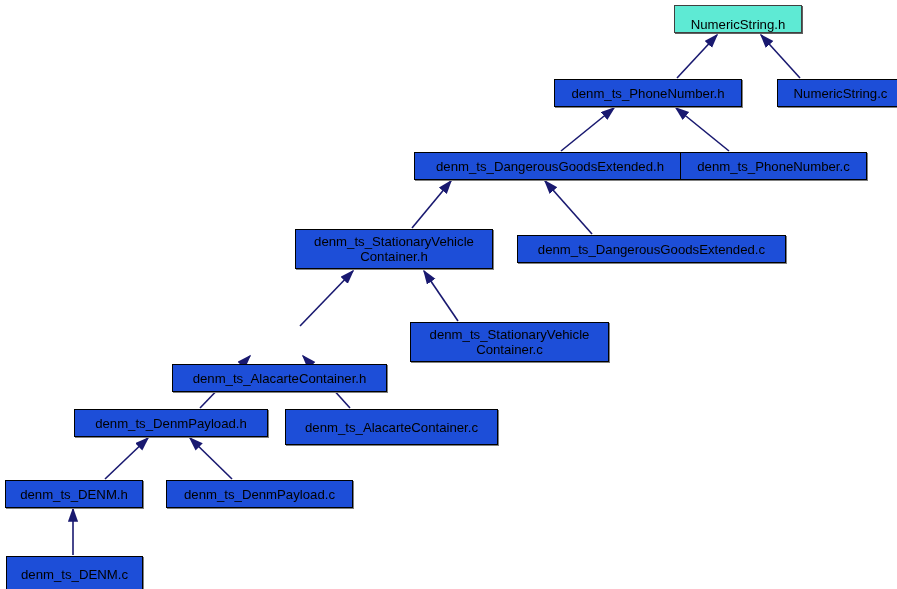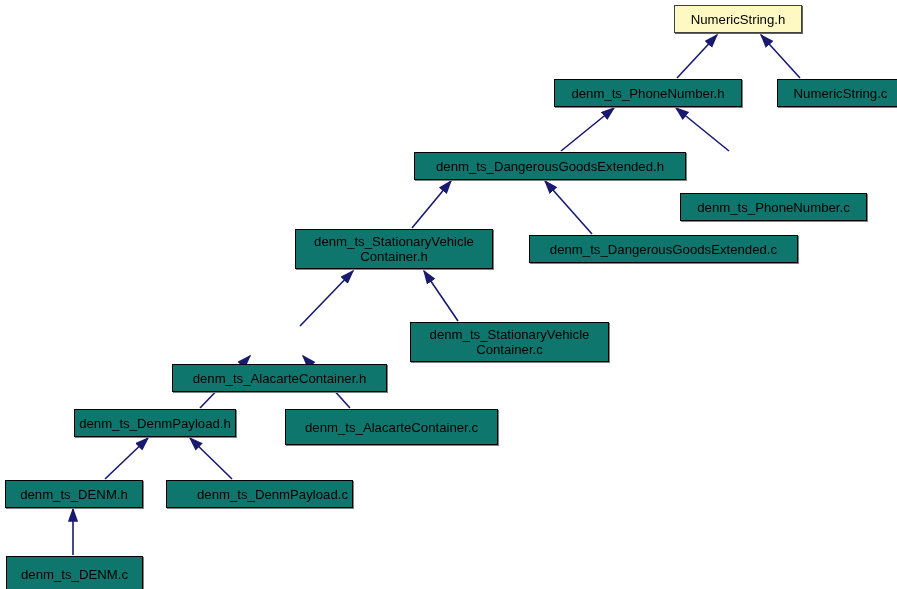--- a/index.html
+++ b/index.html
@@ -25,34 +25,35 @@
     height: 589px;
     pointer-events: none;
   }
   .node {
     position: absolute;
     box-sizing: border-box;
     display: flex;
     align-items: center;
     justify-content: center;
     text-align: center;
-    background: #0f766e;
+    background: #1d4ed8;
     border: 1px solid #000000;
     color: #000000;
     font-size: 13.2px;
     line-height: 15px;
     letter-spacing: 0px;
     white-space: pre-line;
     padding: 0 4px;
     box-shadow: 1px 1px 0px #808080;
   }
   .node.highlight {
-    background: #fef9c3;
+    background: #5eead4;
     border: 1px solid #404040;
     box-shadow: 1px 1px 0px #606060;
+    align-items: flex-end;
   }
   .node-label {
     display: block;
     width: 100%;
   }
 </style>
 </head>
 <body>
 
 <div id="graph-canvas">
@@ -76,26 +77,26 @@
         <line x1="105" y1="479" x2="148" y2="438" stroke="#191970" stroke-width="1.6" marker-end="url(#arrowhead)"></line>
         <line x1="232" y1="479" x2="190" y2="438" stroke="#191970" stroke-width="1.6" marker-end="url(#arrowhead)"></line>
         <line x1="73" y1="555" x2="73" y2="509" stroke="#191970" stroke-width="1.6" marker-end="url(#arrowhead)"></line>
       </g>
   </svg>
   <div id="nodes-group">
       <div class="node highlight" style="left: 674px; top: 5px; width: 128px; height: 28px;"><span class="node-label">NumericString.h</span></div>
       <div class="node" style="left: 554px; top: 79px; width: 188px; height: 28px;"><span class="node-label">denm_ts_PhoneNumber.h</span></div>
       <div class="node" style="left: 765px; top: 79px; width: 127px; height: 28px; margin-left: 12px;"><span class="node-label">NumericString.c</span></div>
       <div class="node" style="left: 386px; top: 152px; width: 272px; height: 28px; margin-left: 28px;"><span class="node-label">denm_ts_DangerousGoodsExtended.h</span></div>
-      <div class="node" style="left: 680px; top: 152px; width: 187px; height: 28px; margin-top: 41px;"><span class="node-label">denm_ts_PhoneNumber.c</span></div>
+      <div class="node" style="left: 680px; top: 152px; width: 187px; height: 28px;"><span class="node-label">denm_ts_PhoneNumber.c</span></div>
       <div class="node" style="left: 295px; top: 229px; width: 198px; height: 40px;"><span class="node-label">denm_ts_StationaryVehicle
 Container.h</span></div>
-      <div class="node" style="left: 517px; top: 235px; width: 269px; height: 28px; margin-left: 12px;"><span class="node-label">denm_ts_DangerousGoodsExtended.c</span></div>
+      <div class="node" style="left: 517px; top: 235px; width: 269px; height: 28px;"><span class="node-label">denm_ts_DangerousGoodsExtended.c</span></div>
       <div class="node" style="left: 172px; top: 327px; width: 215px; height: 28px; margin-top: 37px;"><span class="node-label">denm_ts_AlacarteContainer.h</span></div>
       <div class="node" style="left: 410px; top: 322px; width: 199px; height: 40px;"><span class="node-label">denm_ts_StationaryVehicle
 Container.c</span></div>
-      <div class="node" style="left: 74px; top: 409px; width: 162px; height: 28px;"><span class="node-label">denm_ts_DenmPayload.h</span></div>
+      <div class="node" style="left: 74px; top: 409px; width: 194px; height: 28px;"><span class="node-label">denm_ts_DenmPayload.h</span></div>
       <div class="node" style="left: 285px; top: 409px; width: 213px; height: 36px;"><span class="node-label">denm_ts_AlacarteContainer.c</span></div>
       <div class="node" style="left: 5px; top: 480px; width: 138px; height: 28px;"><span class="node-label">denm_ts_DENM.h</span></div>
-      <div class="node" style="left: 166px; top: 480px; width: 187px; height: 28px; text-align: right;"><span class="node-label">denm_ts_DenmPayload.c</span></div>
+      <div class="node" style="left: 166px; top: 480px; width: 187px; height: 28px;"><span class="node-label">denm_ts_DenmPayload.c</span></div>
       <div class="node" style="left: 6px; top: 556px; width: 137px; height: 36px;"><span class="node-label">denm_ts_DENM.c</span></div>
     </div>
 </div>
 
 </body></html>

